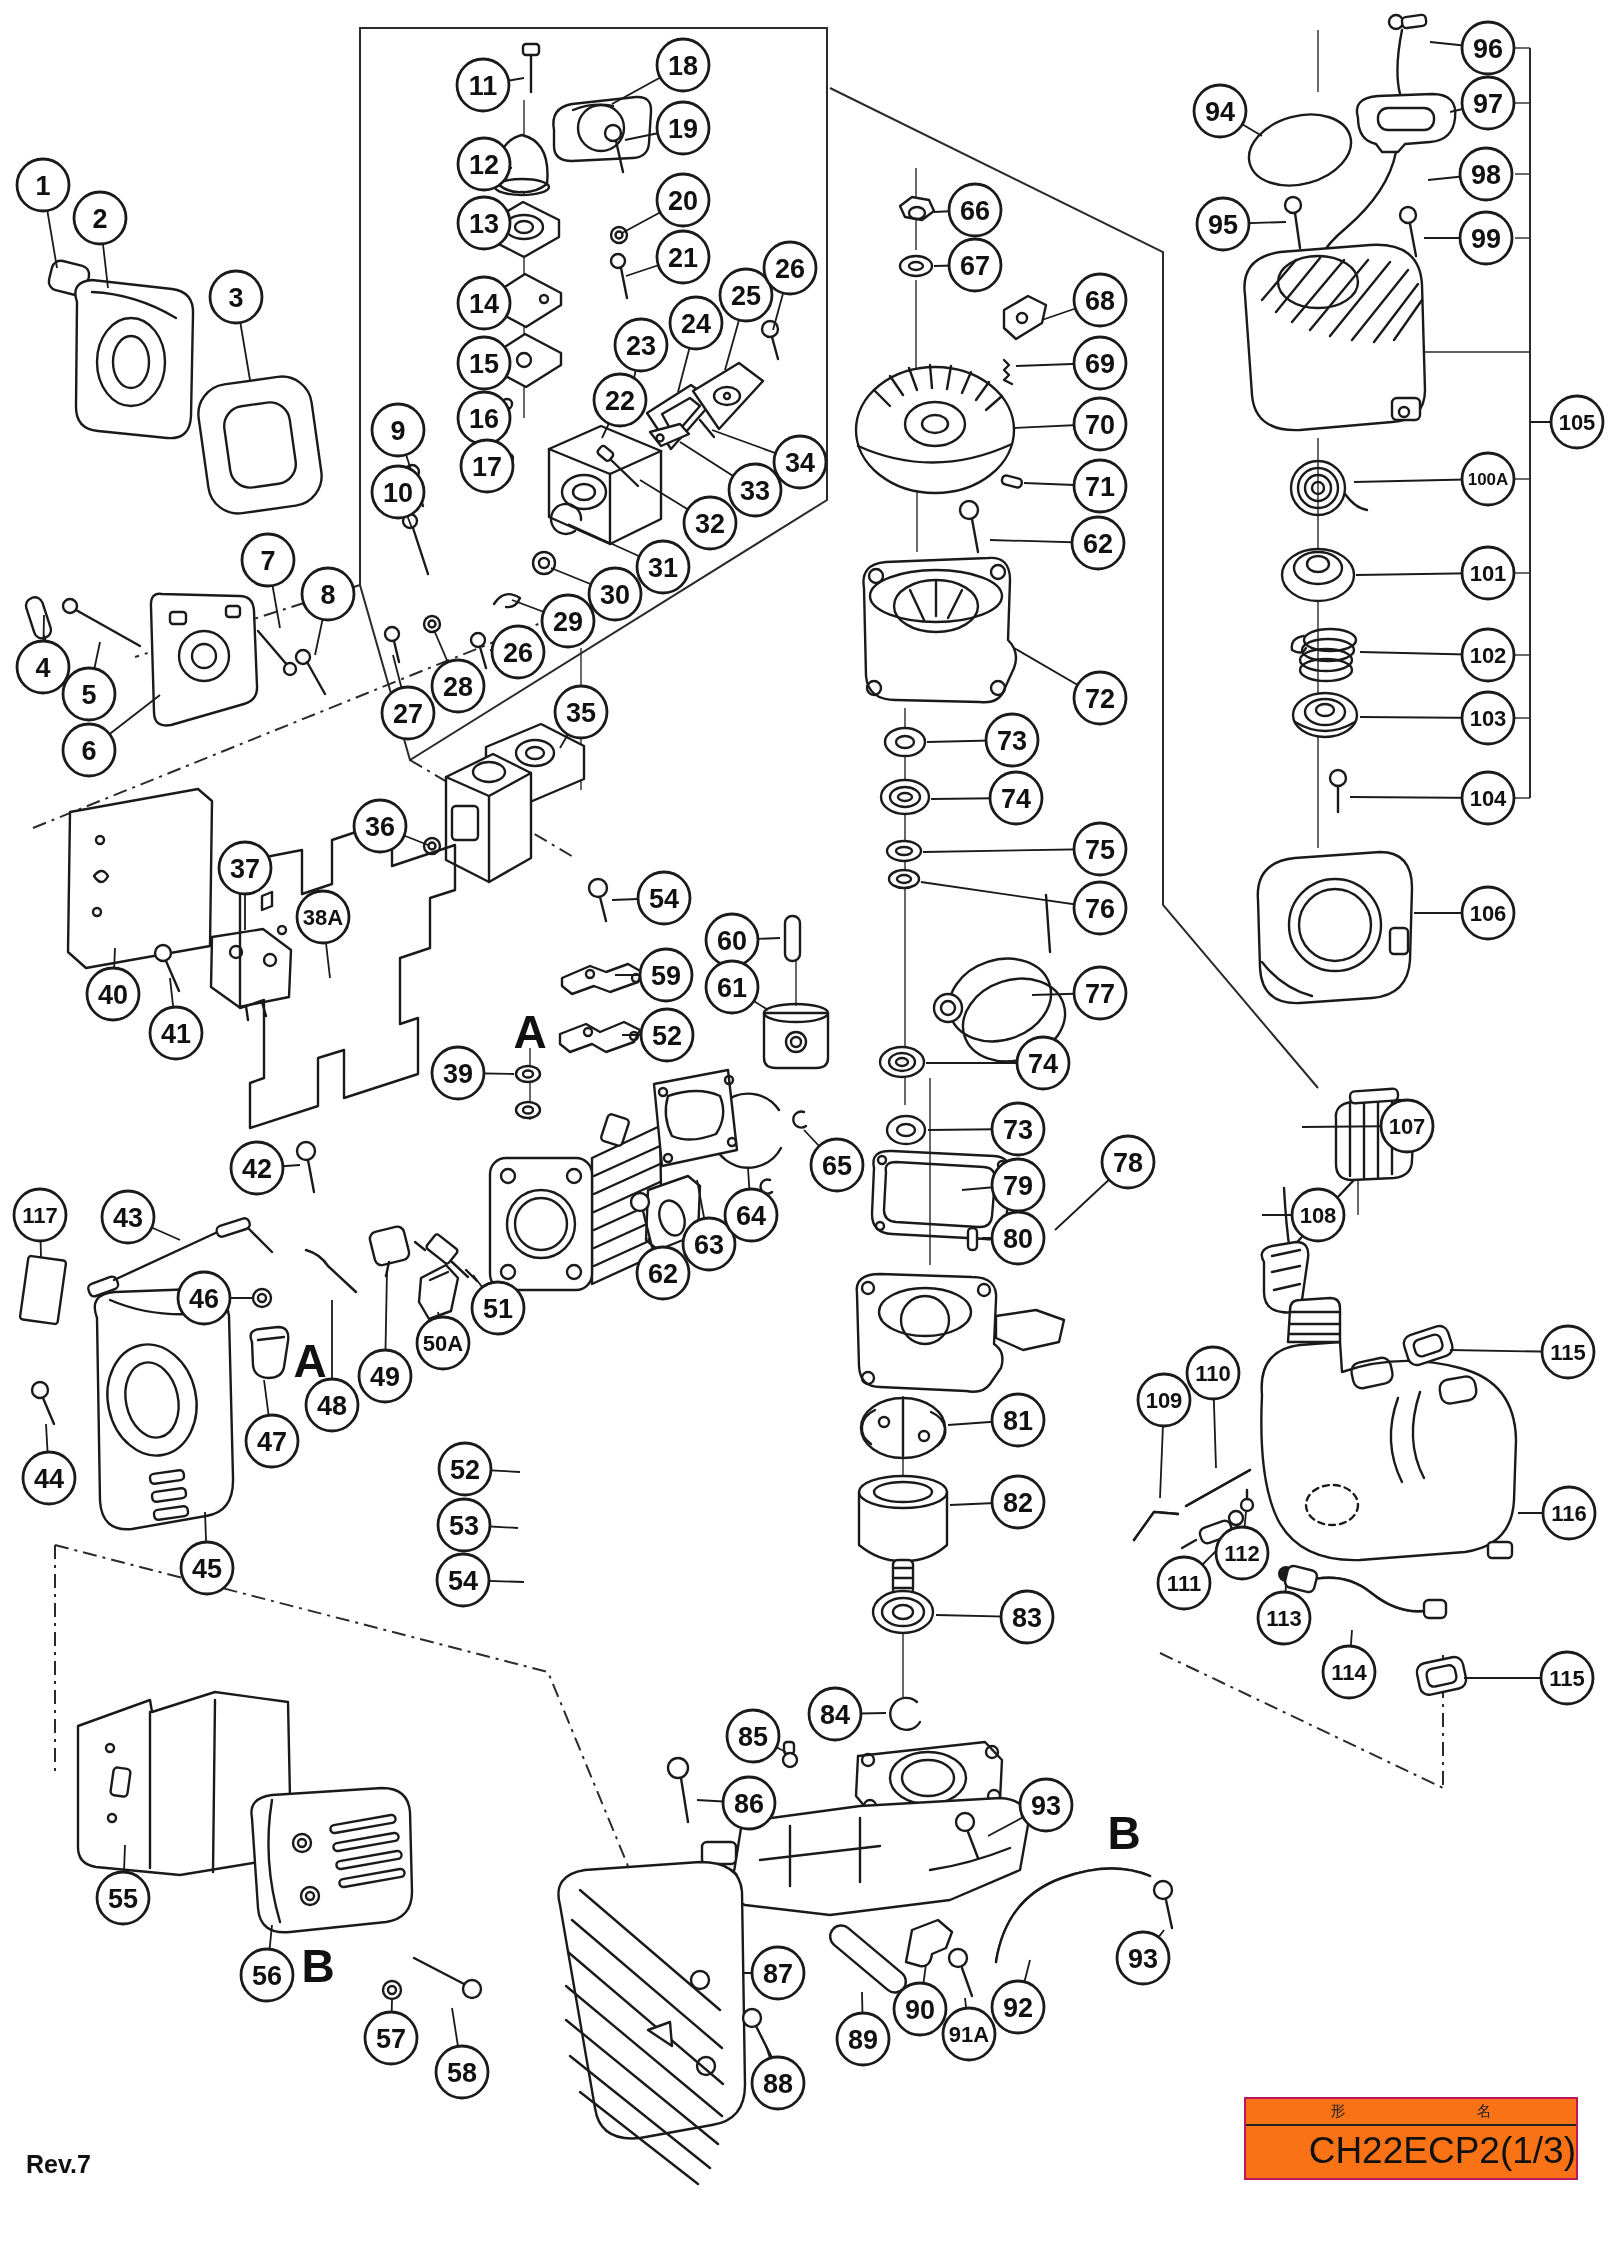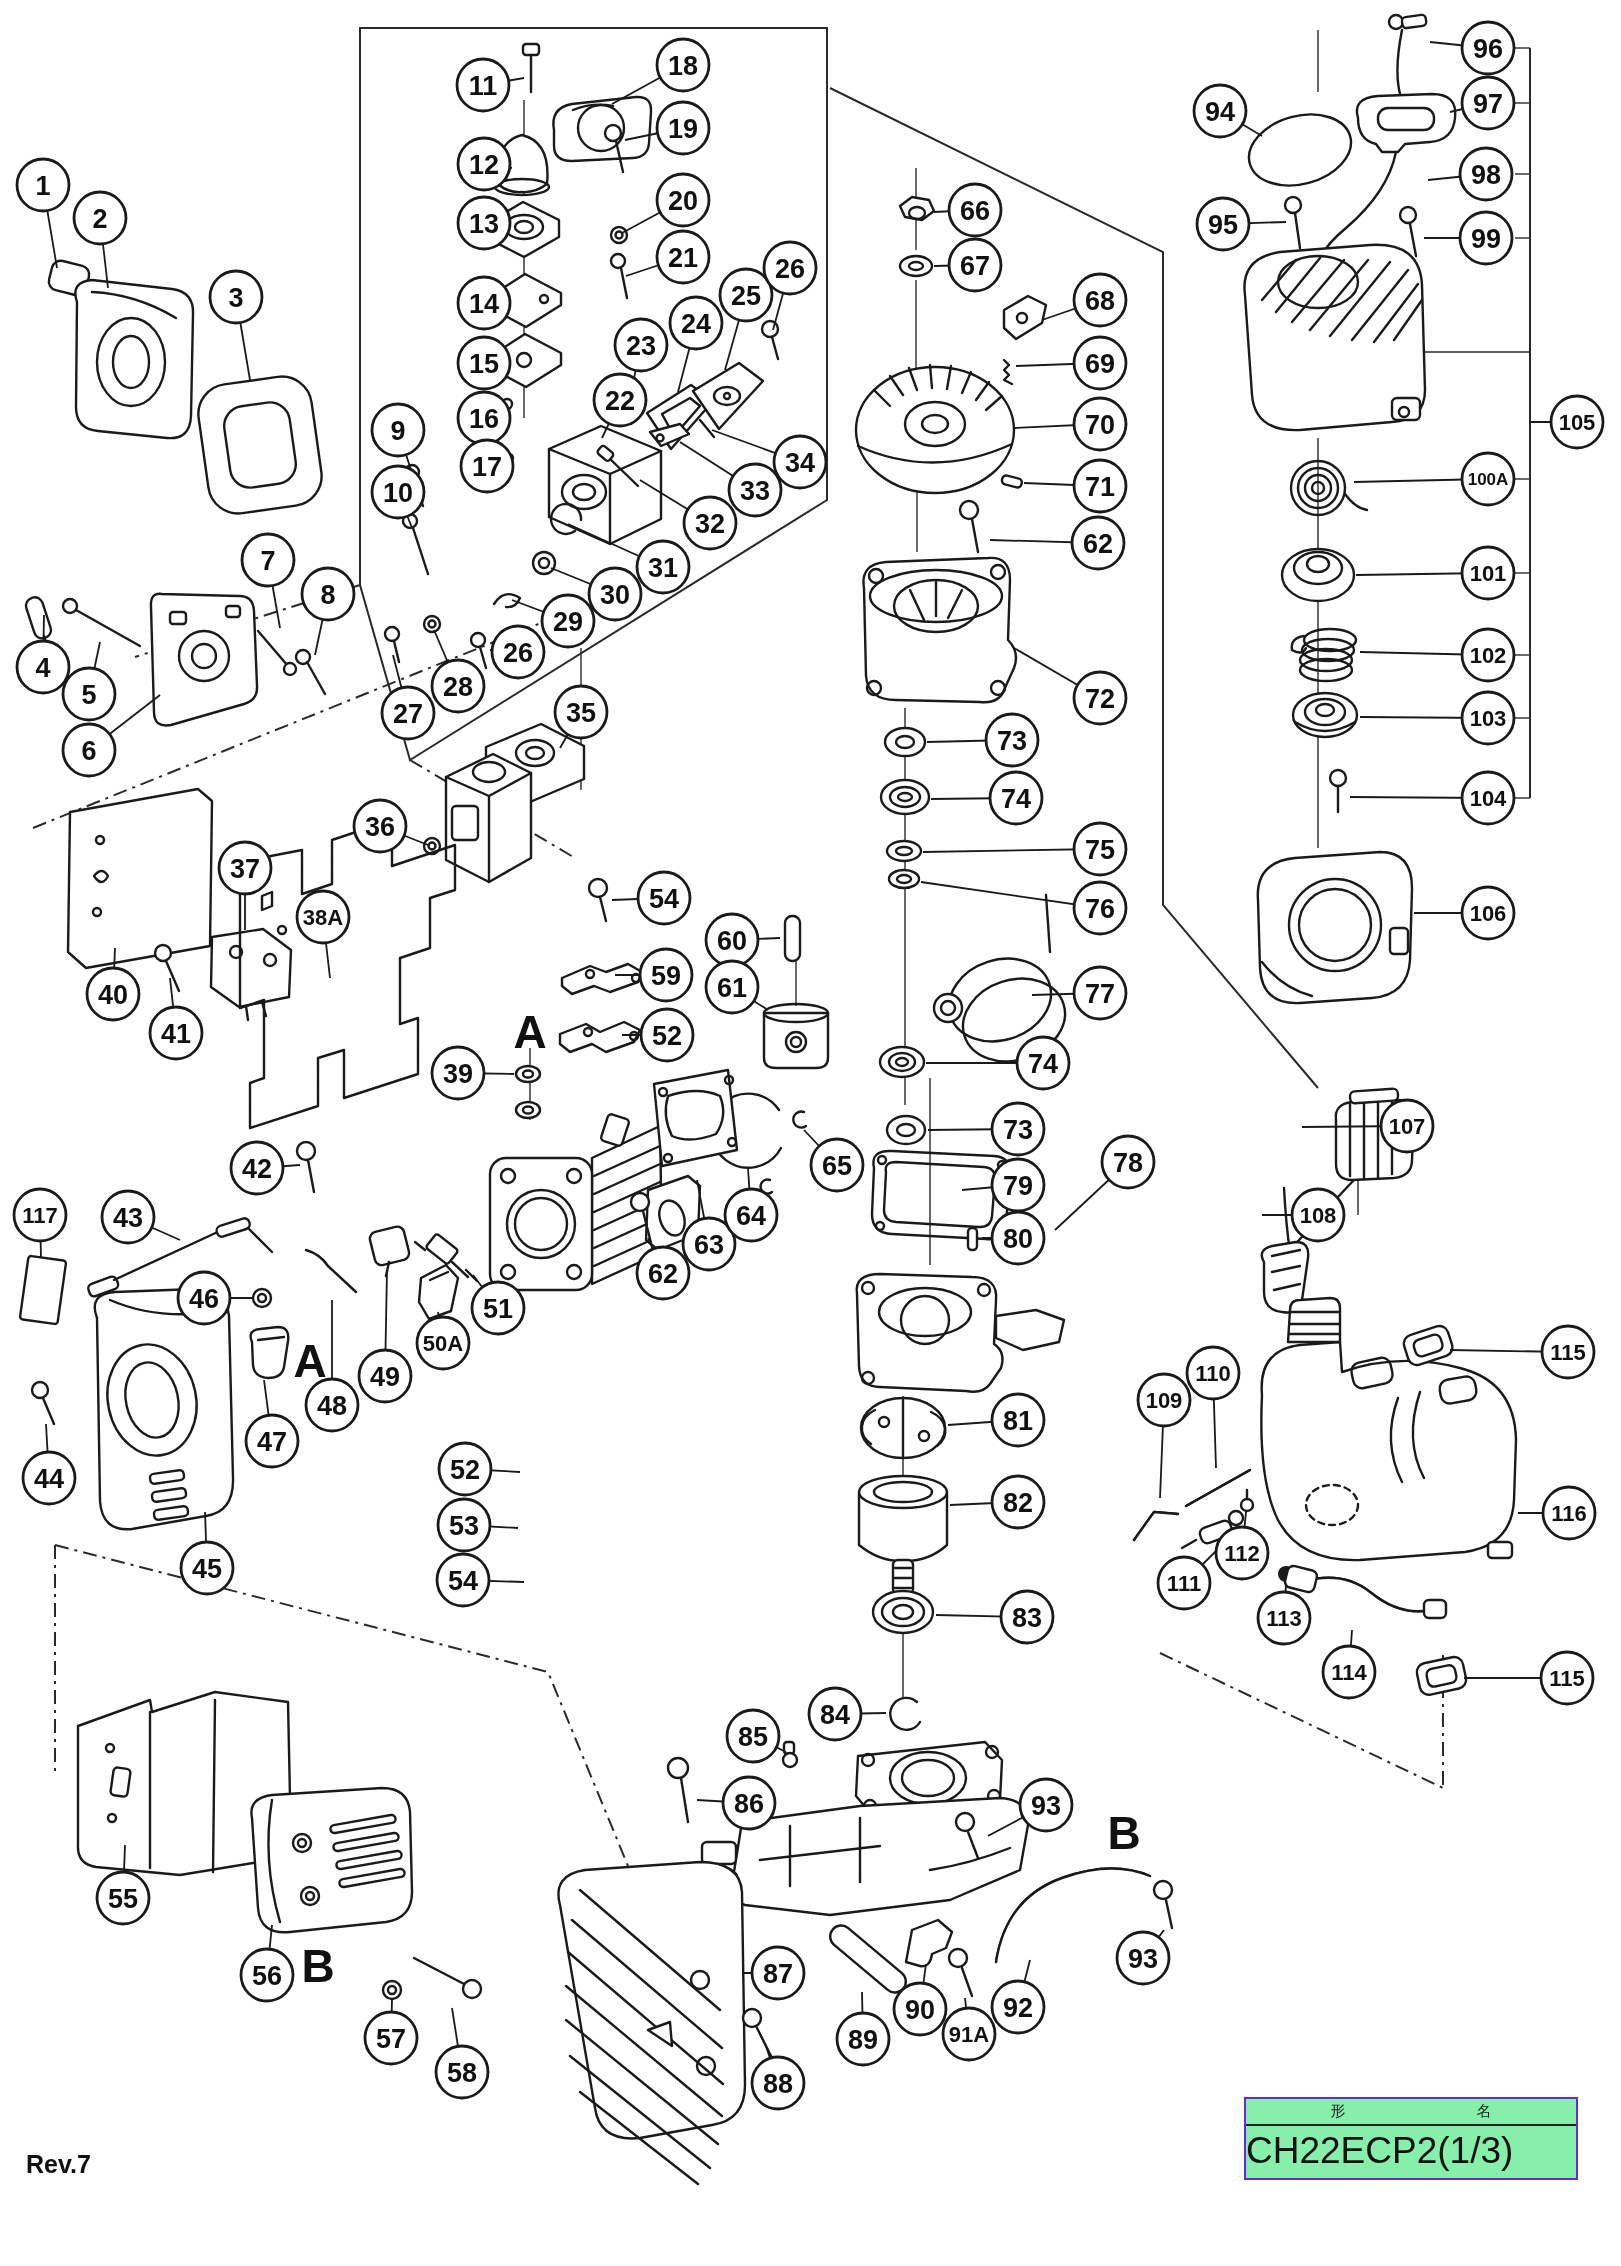--- a/index.html
+++ b/index.html
@@ -11,23 +11,23 @@
   #parts .fill{fill:#1a1a1a;stroke:none;}
   #frames line,#frames path{stroke:#2a2a2a;stroke-width:2;fill:none;}
   #frames .thin{stroke-width:1.4;}
   #frames .dash{stroke-dasharray:14 6 3 6;}
   .tube-o{fill:none;stroke:#1a1a1a;stroke-width:14;stroke-linecap:round;}
   .tube-i{fill:none;stroke:#ffffff;stroke-width:8;stroke-linecap:round;}
   #leaders line{stroke:#1a1a1a;stroke-width:1.8;}
   #callouts circle{fill:#ffffff;stroke:#1a1a1a;stroke-width:2.8;}
   #callouts text{fill:#111;font-weight:bold;text-anchor:middle;font-family:"Liberation Sans",sans-serif;}
   #letters text{fill:#111;font-weight:bold;text-anchor:middle;font-family:"Liberation Sans",sans-serif;font-size:46px;}
-  .title-table{position:absolute;left:1244px;top:2097px;width:330px;border:2px solid #6d28d9;background:#86efac;}
+  .title-table{position:absolute;left:1244px;top:2097px;width:330px;border:2px solid #be185d;background:#f97316;}
   .title-table .hdr{border-bottom:2px solid #222;text-align:center;font-size:15px;letter-spacing:58px;padding:3px 0 3px 58px;color:#222;}
-  .title-table .mdl{text-align:left;font-size:37px;padding:4px 0 6px 0;color:#111;border-radius:10px;}
+  .title-table .mdl{text-align:right;font-size:37px;padding:4px 0 6px 0;color:#111;border-radius:10px;}
   .rev{position:absolute;left:26px;top:2138px;font-size:25px;font-weight:bold;color:#111;margin-top:12px;}
 </style>
 </head>
 <body>
 
 <div class="canvas">
 
 <svg width="1621" height="2266" viewBox="0 0 1621 2266">
 
   <g id="frames">

